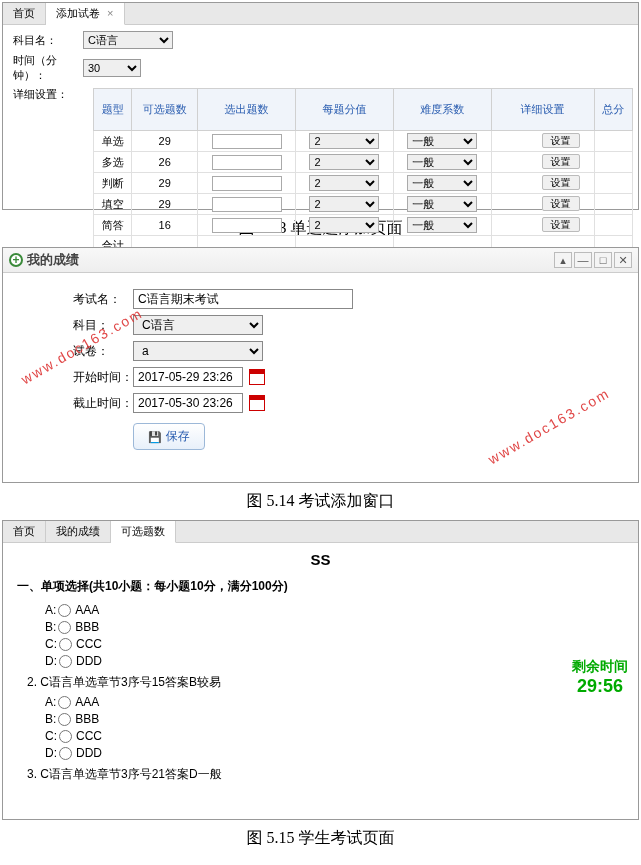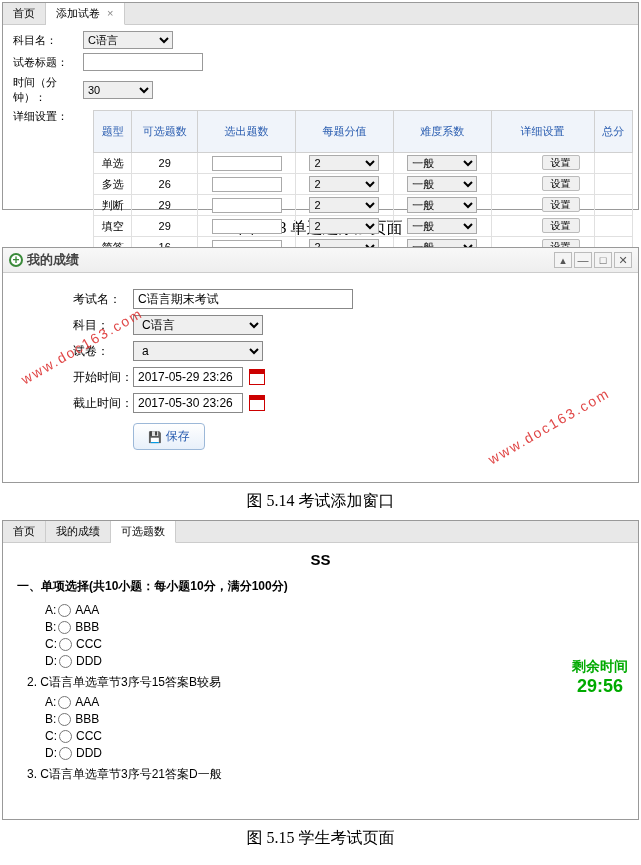--- a/index.html
+++ b/index.html
@@ -76,26 +76,22 @@
       <span>添加试卷</span>
       <span class="tab-close">×</span>
     </div>
   </div>
   <div class="form-area">
     <div class="form-row">
       <span class="form-label">科目名：</span>
       <select><option>C语言</option></select>
     </div>
     <div class="form-row">
-      <span class="form-label">试卷标题：</span>
-      <input type="text" value="" style="">
-    </div>
-    <div class="form-row">
       <span class="form-label">时间（分钟）：</span>
-      <select style="width:70px"><option>30</option></select>
+      <select style="width:58px"><option>30</option></select>
     </div>
     <div class="form-row" style="align-items:flex-start">
       <span class="form-label">详细设置：</span>
     </div>
     <table class="grid" style="margin-top:-18px">
       <thead>
           <tr id="grid-head">
             <th>题型</th>
             <th>可选题数</th>
             <th>选出题数</th>

